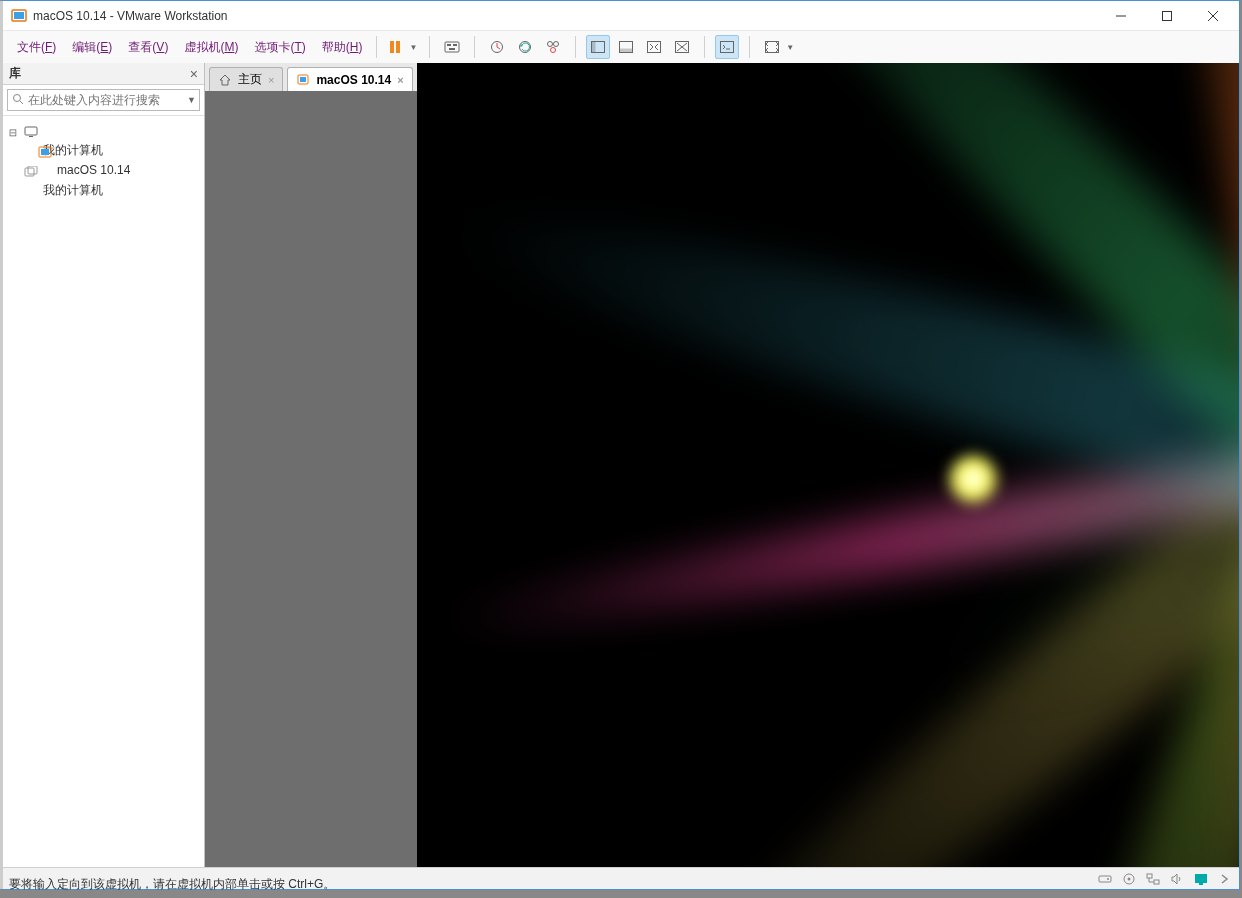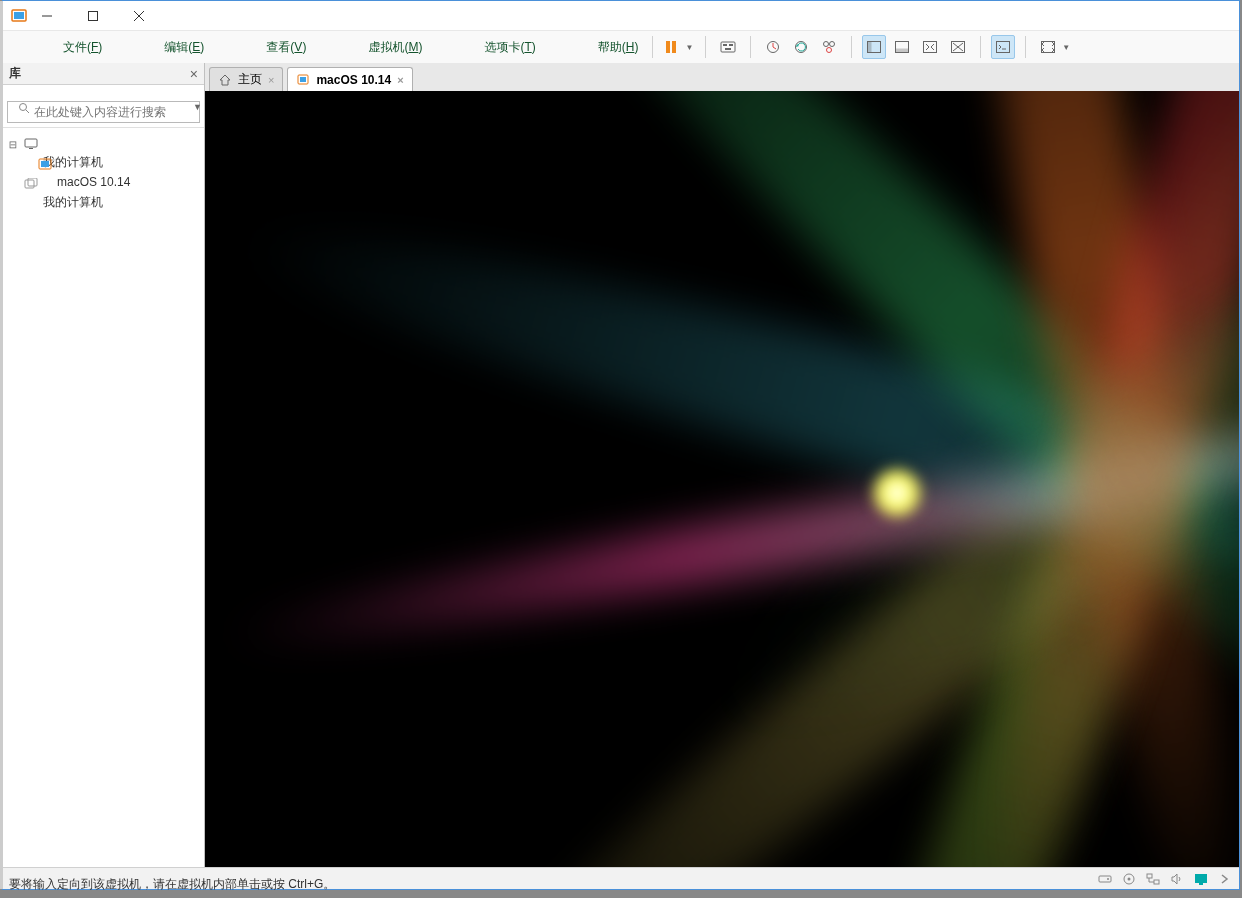--- a/index.html
+++ b/index.html
@@ -10,50 +10,50 @@
 
 .titlebar { height: 30px; background: #fff; display: flex; align-items: center; padding: 0 8px; border-bottom: 1px solid #e8e8e8; }
 .titlebar .app-icon { width: 16px; height: 16px; margin-right: 6px; display: inline-flex; align-items: center; justify-content: center; }
 .titlebar .title { flex: 1; color: #333; }
 .winctl { display: flex; gap: 18px; padding-right: 4px; }
 .winctl .btn { width: 28px; height: 20px; display: flex; align-items: center; justify-content: center; color: #333; cursor: pointer; }
 
 
 .menubar { height: 32px; background: #f9f9f9; display: flex; align-items: center; padding: 0 6px; gap: 0; }
 .menubar .menus { display: flex; }
-.menubar .menu { padding: 4px 8px; color: #14532d; cursor: pointer; margin-left: 46px; }
+.menubar .menu { padding: 4px 8px; color: #701a75; cursor: pointer; }
 .menubar .menu .u { text-decoration: underline; }
 .tbdiv { width: 1px; height: 22px; background: #d0d0d0; margin: 0 6px; }
 .tbicons { display: flex; align-items: center; gap: 4px; }
 .tbbtn { width: 24px; height: 24px; display: flex; align-items: center; justify-content: center; cursor: pointer; border-radius: 2px; }
 .tbbtn.active { background: #cde6f7; border: 1px solid #98c7ea; }
 .tbbtn svg { display: block; }
 .tbdrop { display: flex; align-items: center; }
 .tbdrop .caret { font-size: 8px; color: #666; padding: 0 2px; }
 
 
 .main { flex: 1; display: flex; min-height: 0; }
 .sidebar { width: 202px; border-right: 1px solid #c0c0c0; display: flex; flex-direction: column; background: #fff; }
 .sidehdr { height: 22px; display: flex; align-items: center; justify-content: space-between; padding: 0 6px; background: #f2f2f2; border-bottom: 1px solid #d0d0d0; }
 .sidehdr .lbl { font-weight: bold; color: #333; }
 .sidehdr .close { cursor: pointer; color: #666; font-size: 14px; }
 .search { padding: 4px; border-bottom: 1px solid #e0e0e0; }
-.searchbox { display: flex; border: 1px solid #b9b9b9; height: 22px; padding: 0 10px; margin-top: 12px; }
+.searchbox { display: flex; align-items: center; border: 1px solid #b9b9b9; height: 22px; padding: 0 4px; }
 .searchbox .sicon { color: #888; font-size: 12px; margin-right: 4px; }
 .searchbox input { border: none; outline: none; flex: 1; font-size: 12px; font-family: inherit; }
 .searchbox .drop { color: #666; font-size: 9px; padding-left: 4px; cursor: pointer; }
 .tree { padding: 6px 4px; flex: 1; overflow: auto; }
 .tree .node { display: flex; align-items: center; height: 20px; cursor: pointer; white-space: nowrap; }
 .tree .exp { width: 12px; text-align: center; color: #666; font-size: 10px; }
 .tree .spacer { display: inline-block; }
 .tree .nicon { width: 16px; height: 16px; margin: 0 4px; display: inline-flex; align-items: center; justify-content: center; }
 .tree .ntxt { color: #333; margin-top: 36px; }
 
 
-.content { flex: 1; display: flex; flex-direction: column; background: #6e6e6e; }
+.content { flex: 1; display: flex; flex-direction: row; background: #6e6e6e; }
 .tabstrip { height: 28px; background: #e8e8e8; display: flex; align-items: flex-end; padding: 0 4px; gap: 4px; }
 .tab { height: 24px; background: #e0e0e0; border: 1px solid #b0b0b0; border-bottom: none; padding: 0 8px; display: flex; align-items: center; gap: 6px; border-radius: 3px 3px 0 0; cursor: pointer; }
 .tab.active { background: #fff; font-weight: bold; }
 .tab .ticon { width: 14px; height: 14px; display: inline-flex; align-items: center; justify-content: center; }
 .tab .tclose { color: #999; font-size: 11px; cursor: pointer; }
 .vmview { flex: 1; background: #000; position: relative; overflow: hidden; }
 
 
 .flower { position: absolute; inset: 0; }
 .flower .ray { position: absolute; left: 0; top: 50%; width: 1400px; height: 120px; transform-origin: 66% 50%; filter: blur(20px); opacity: 0.55; border-radius: 50%; }
@@ -72,20 +72,21 @@
 <div class="window">
   <div class="left-strip"></div>
 
   <div class="titlebar">
     <span class="app-icon">
       <svg width="16" height="16" viewBox="0 0 16 16">
           <rect x="1" y="2" width="14" height="11" rx="1" fill="none" stroke="#e67817" stroke-width="1.5"></rect>
           <rect x="3" y="4" width="10" height="7" fill="#3ba0e6"></rect>
         </svg>
     </span>
+    <span class="title">macOS 10.14 - VMware Workstation</span>
     <div class="winctl">
       <div class="btn">
           <svg width="10" height="10">
             <line x1="0" y1="5" x2="10" y2="5" stroke="#333" stroke-width="1"></line>
           </svg>
         </div>
       <div class="btn">
           <svg width="10" height="10">
             <rect x="0.5" y="0.5" width="9" height="9" fill="none" stroke="#333" stroke-width="1"></rect>
           </svg>

